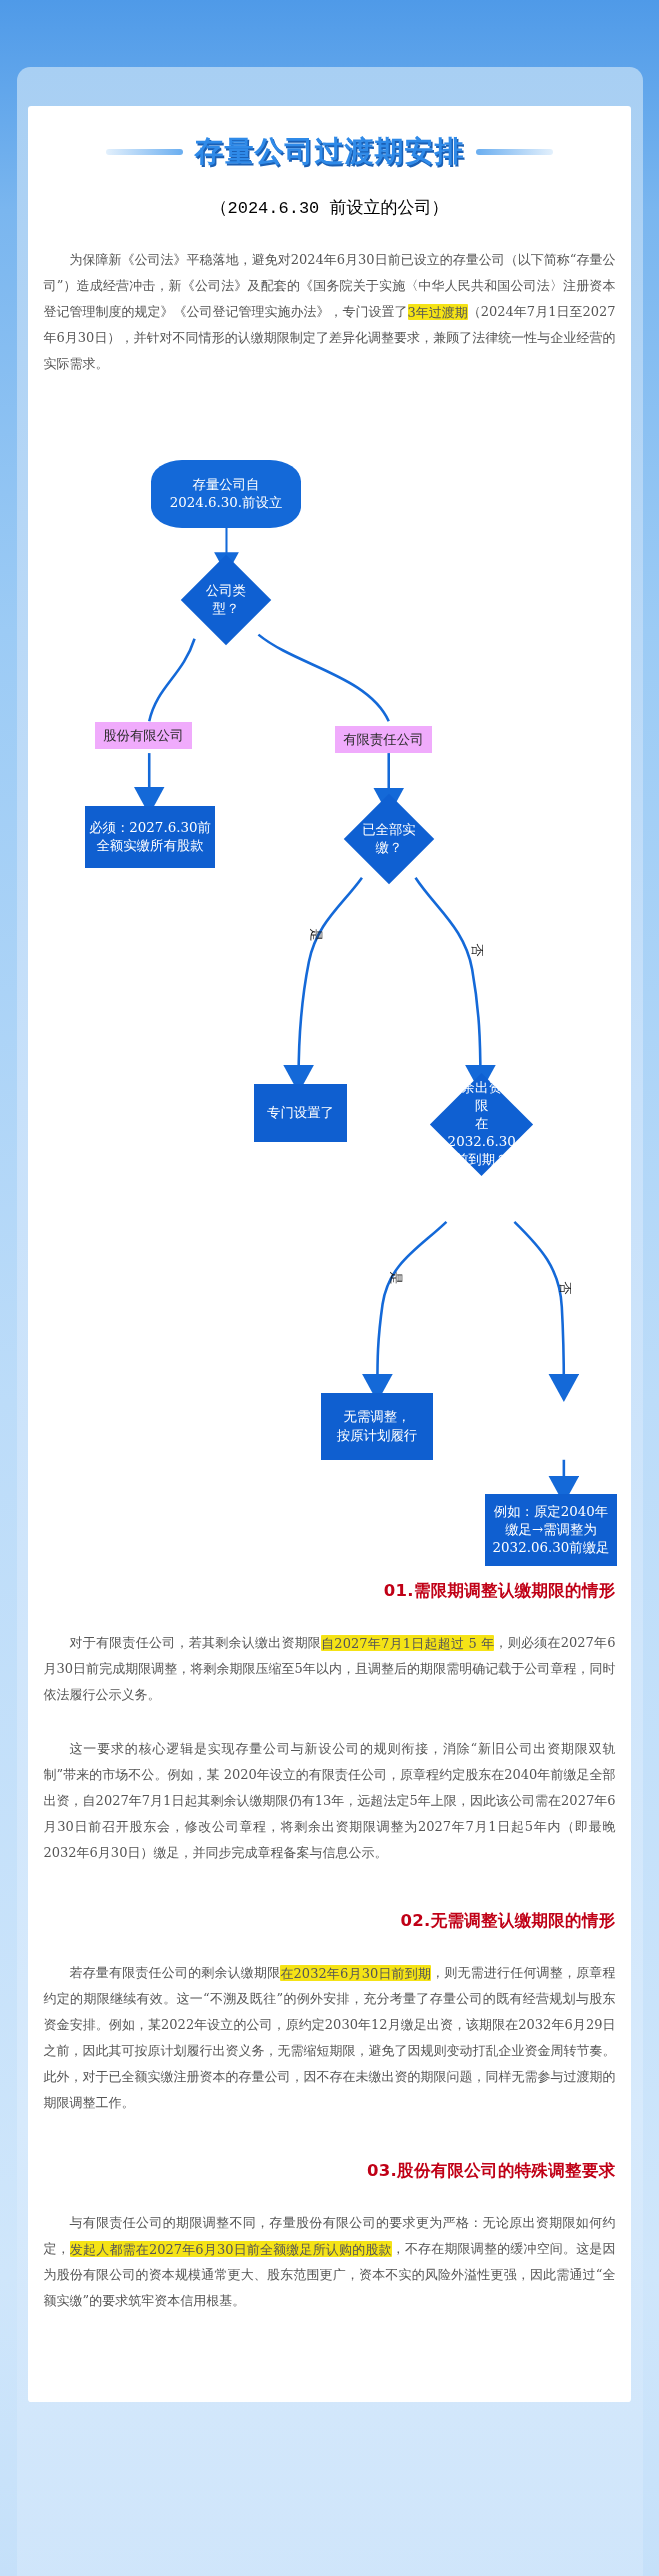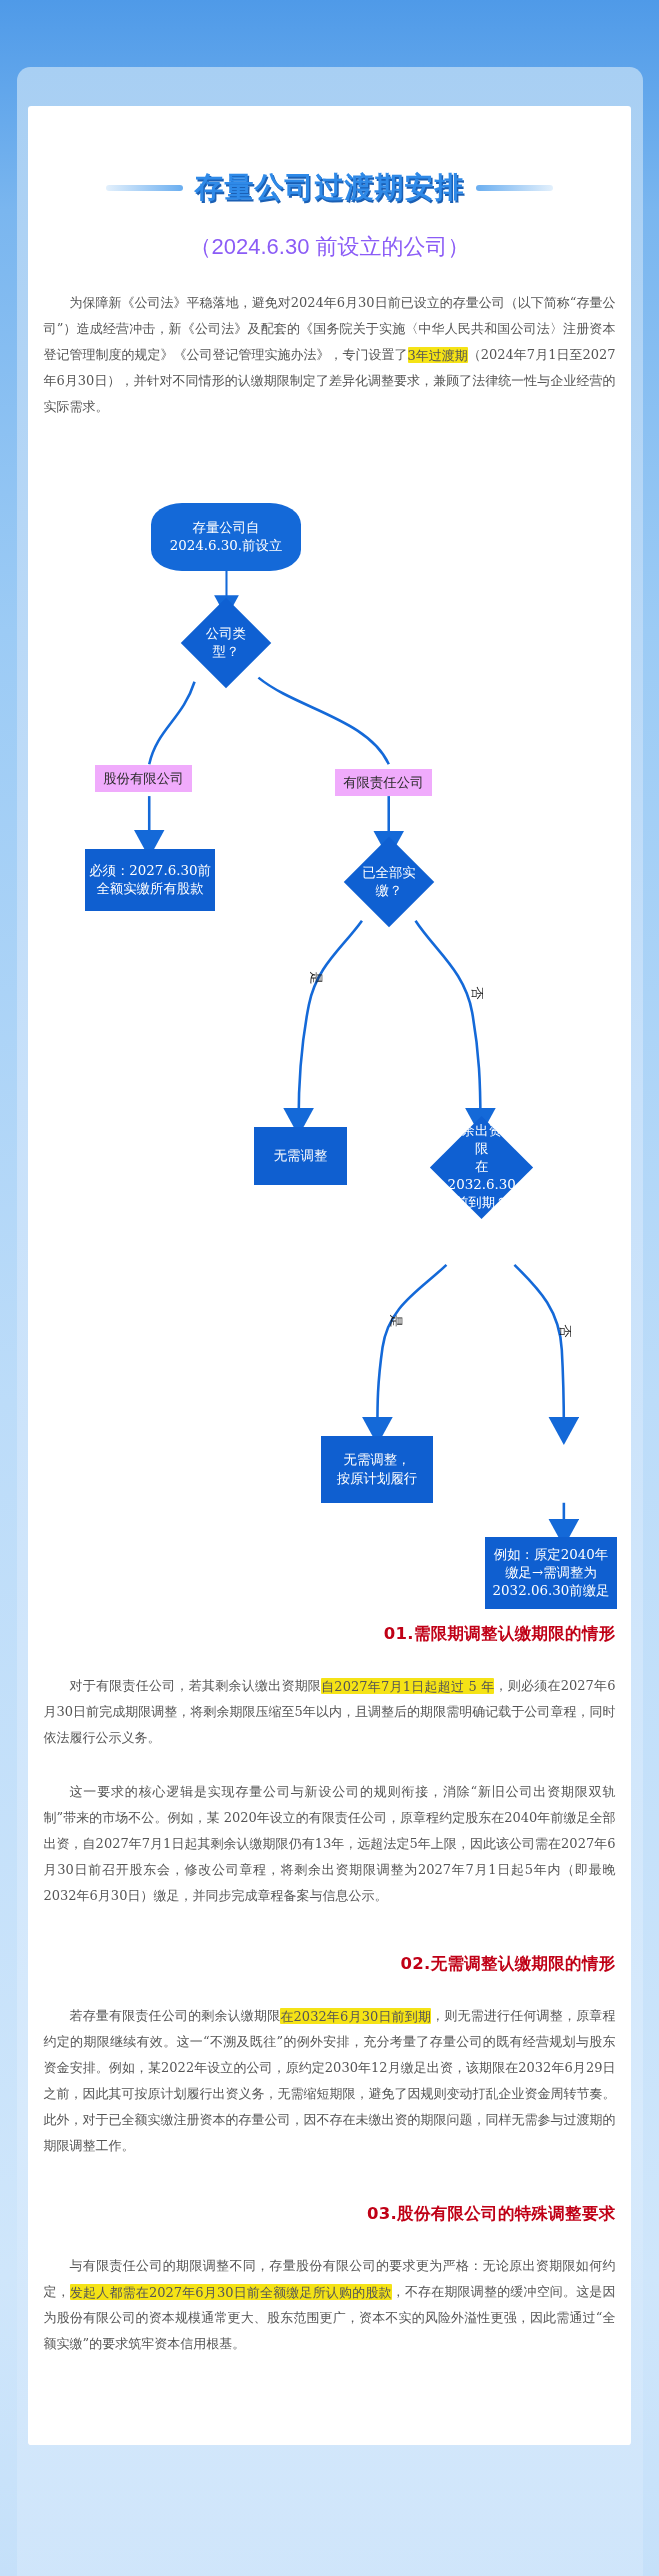--- a/index.html
+++ b/index.html
@@ -33,21 +33,21 @@
     position: absolute;
     left: 28px; top: 106px;
     width: 603px;
     background: #ffffff;
     border-radius: 3.1px;
     padding: 0;
   }
 
   
   .header {
-    padding-top: 62px;
+    padding-top: 26px;
     text-align: center;
   }
   .title-row {
     display: flex;
     align-items: center;
     justify-content: center;
     gap: 11.3px;
   }
   .title-rule {
     width: 77px;
@@ -60,23 +60,23 @@
     font-family: "DejaVu Sans", sans-serif;
     font-size: 29px;
     font-weight: 700;
     letter-spacing: 1px;
     color: #2f8ae8;
     text-shadow: 1.5px 1.5px 0 #1a5fb4;
     white-space: nowrap;
   }
   .subtitle {
     margin-top: 24px;
-    font-size: 22px;
-    color: #8b5cf6;
-    font-family: Liberation Sans, sans-serif;
+    font-size: 17px;
+    color: #000000;
+    font-family: Liberation Mono, monospace;
   }
 
   
   .prose {
     padding: 0 15.5px;
     margin-top: 28px;
     font-size: 13px;
     line-height: 2.0;
     color: #555555;
     text-align: justify;
@@ -225,21 +225,21 @@
     </div>
 
     <div class="node node-diamond" style="left:329px; top:399px; width:64px; height:64px;">
       <span>已全部实缴？</span>
     </div>
 
     <div class="edge-label" style="left:281px; top:518px; transform:rotate(90deg);">是</div>
     <div class="edge-label" style="left:442px; top:533px; transform:rotate(90deg);">否</div>
 
     <div class="node node-rect" style="left:226px; top:676px; width:93px; height:58px;">
-      <span>无需调整</span>
+      <span>专门设置了</span>
     </div>
 
     <div class="node node-diamond" style="left:417px; top:680px; width:73px; height:73px;">
       <span style="white-space:pre-line">剩余出资期限
 在2032.6.30
 前到期？</span>
     </div>
 
     <div class="edge-label" style="left:361px; top:861px; transform:rotate(90deg);">是</div>
     <div class="edge-label" style="left:530px; top:871px; transform:rotate(90deg);">否</div>

